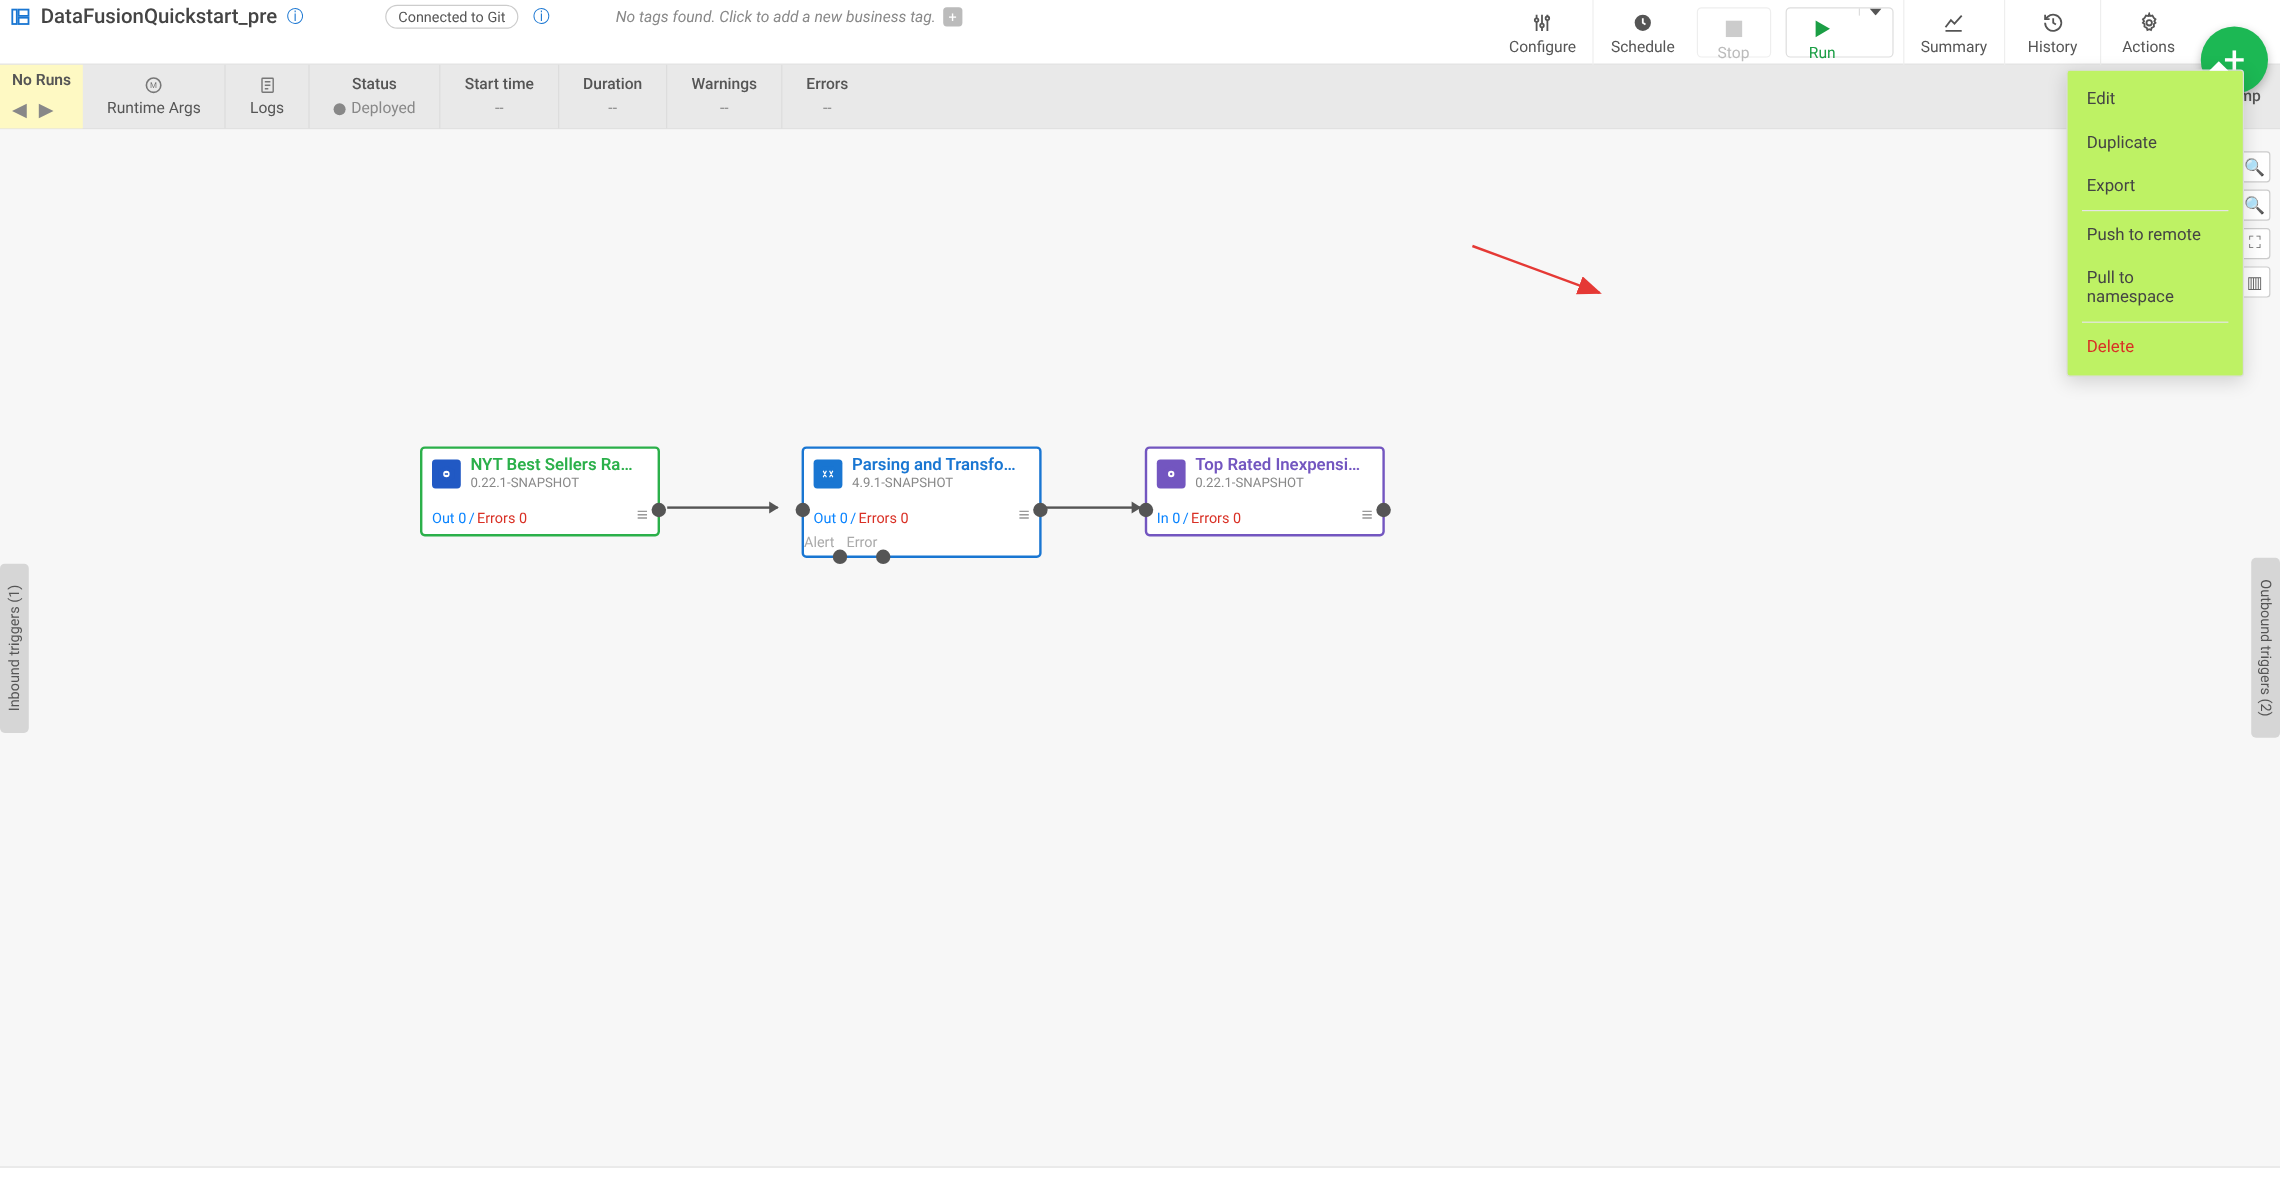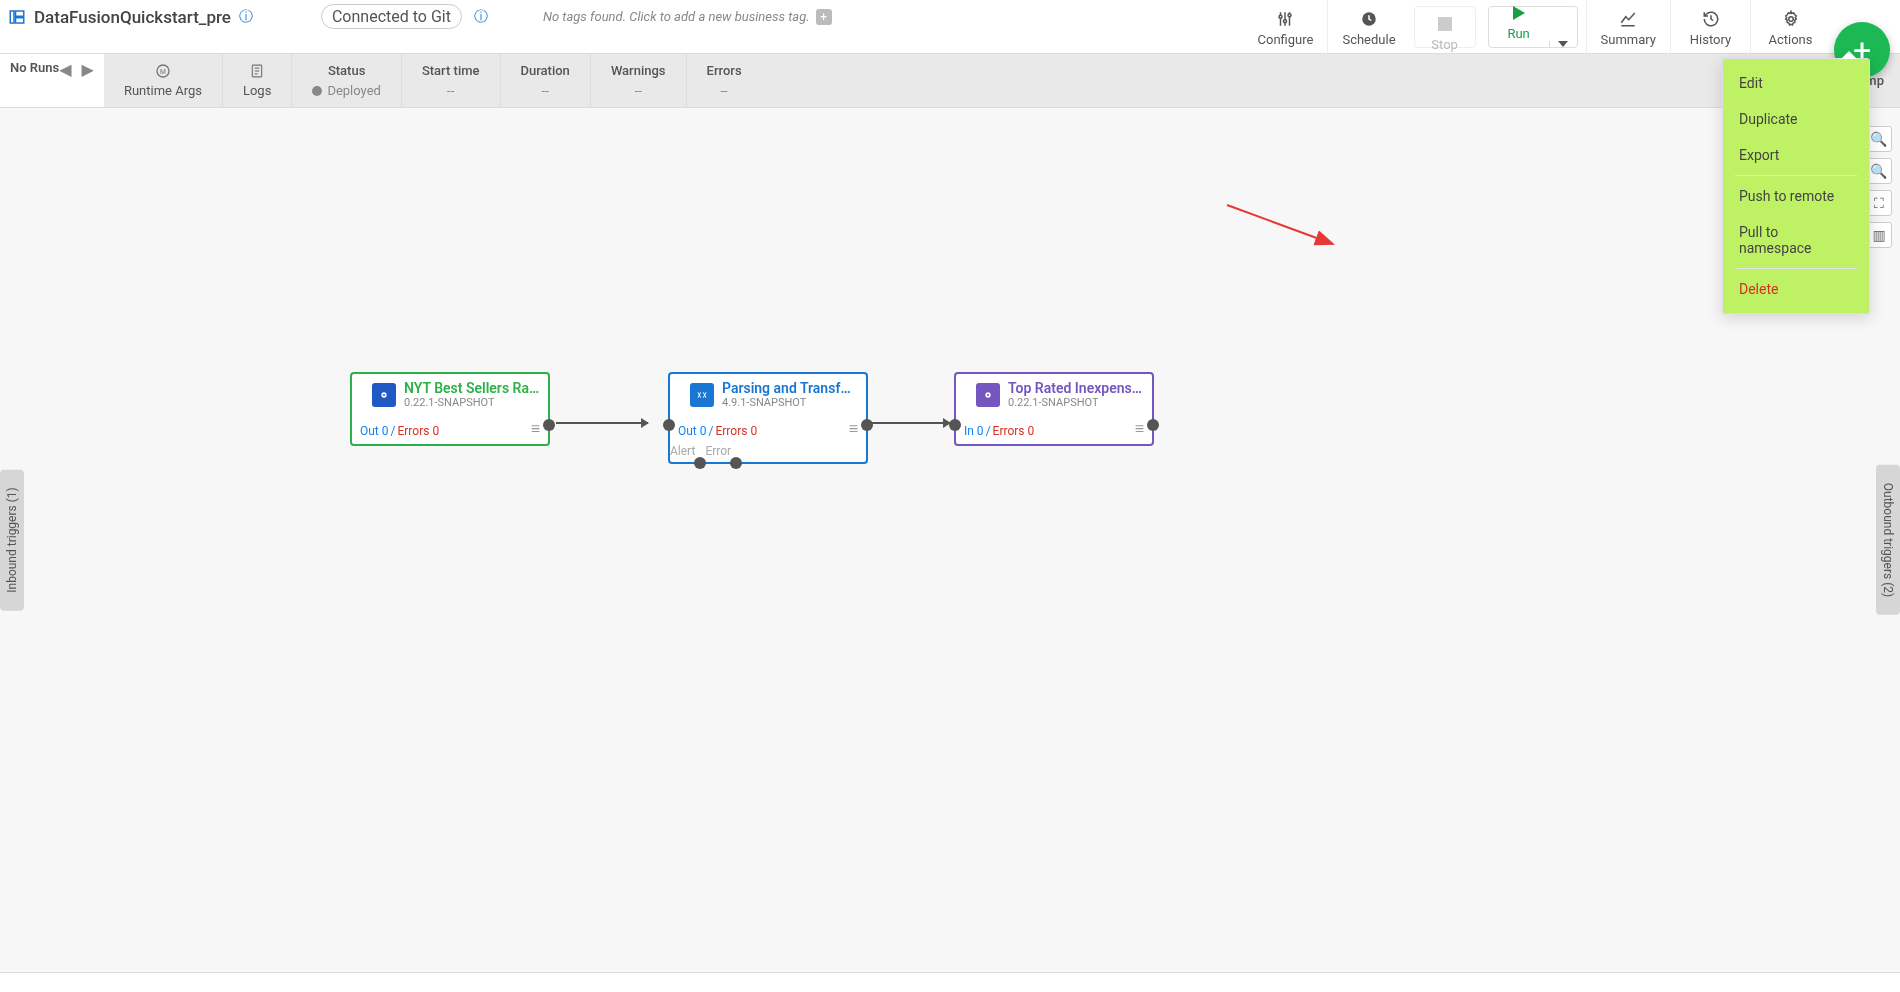--- a/index.html
+++ b/index.html
@@ -5,64 +5,64 @@
 * { box-sizing: border-box; margin: 0; padding: 0; }
 body { font-family: -apple-system, BlinkMacSystemFont, "Segoe UI", Roboto, sans-serif; font-size: 14px; color: #333; background: #fff; overflow: hidden; }
 
 
 .header { display: flex; align-items: flex-start; height: 54px; border-bottom: 1px solid #ddd; background: #fff; }
 .header-left { display: flex; flex-direction: row; padding: 4px 8px; gap: 20px; }
 .title-row { display: flex; align-items: center; gap: 8px; }
 .app-logo { width: 18px; height: 18px; color: #1976d2; }
 .app-title { font-size: 17px; font-weight: 500; color: #444; }
 .info-icon { color: #1976d2; font-size: 14px; }
-.git-pill { display: inline-flex; align-items: center; border: 1px solid #ccc; border-radius: 14px; padding: 2px 10px; font-size: 16px; color: #555; margin-left: 60px; }
+.git-pill { display: inline-flex; align-items: center; border: 1px solid #ccc; border-radius: 14px; padding: 2px 10px; font-size: 12px; color: #555; margin-left: 60px; }
 .tags-row { display: flex; align-items: center; gap: 6px; font-size: 13px; font-style: italic; color: #888; margin-left: 35px; }
 .add-tag { width: 16px; height: 16px; background: #bbb; border-radius: 3px; display: inline-flex; align-items: center; justify-content: center; color: #fff; font-style: normal; font-size: 12px; cursor: pointer; }
 
 .header-spacer { flex: 1; }
 .toolbar { display: flex; align-items: stretch; height: 54px; }
 .tool-btn { display: flex; flex-direction: column; align-items: center; justify-content: center; min-width: 80px; padding: 6px 14px; border-left: 1px solid #eee; cursor: pointer; color: #555; position: relative; }
 .tool-btn.first { border-left: none; }
 .tool-btn .icon { font-size: 18px; height: 22px; display: flex; align-items: center; }
 .tool-btn .lbl { font-size: 13px; margin-top: 2px; }
 .tool-btn.disabled { color: #bbb; cursor: default; }
 .tool-btn.run { color: #1b9e45; }
-.run-wrap { display: flex; align-items: flex-end; border: 1px solid #ddd; border-radius: 4px; margin: 6px 8px; }
+.run-wrap { display: flex; align-items: flex-start; border: 1px solid #ddd; border-radius: 4px; margin: 6px 8px; }
 .run-wrap .tool-btn { border-left: none; min-width: 60px; }
 .run-caret { width: 28px; display: flex; align-items: center; justify-content: center; border-left: 1px solid #ddd; cursor: pointer; color: #555; }
 .stop-wrap { border: 1px solid #eee; border-radius: 4px; margin: 6px 4px; }
 .stop-wrap .tool-btn { border-left: none; min-width: 60px; }
 
 .fab { position: absolute; right: 10px; top: 22px; width: 56px; height: 56px; border-radius: 50%; background: #1cb854; color: #fff; display: flex; align-items: center; justify-content: center; font-size: 32px; box-shadow: 0 3px 8px rgba(0,0,0,0.25); cursor: pointer; z-index: 20; }
 
 
 .subheader { display: flex; align-items: stretch; height: 54px; background: #e9e9e9; border-bottom: 1px solid #ddd; font-size: 13px; color: #555; }
-.noruns { background: #ffffff; padding: 6px 10px; display: flex; flex-direction: row; justify-content: space-between; }
+.noruns { background: #fef9c3; padding: 6px 10px; display: flex; flex-direction: column; justify-content: space-between; }
 .noruns-title { font-weight: 600; color: #555; }
 .noruns-arrows { display: flex; gap: 10px; color: #888; }
 .noruns-arrows span { cursor: pointer; font-size: 16px; }
 .sub-item { display: flex; flex-direction: column; align-items: center; justify-content: center; padding: 0 20px; border-right: 1px solid #ddd; }
 .sub-item.noborder { border-right: none; }
 .sub-item .top { height: 20px; display: flex; align-items: center; }
 .sub-item .bot { height: 20px; display: flex; align-items: center; gap: 5px; color: #555; }
 .sub-item.metric .top { color: #555; font-weight: 500; }
 .sub-item.metric .bot { color: #888; }
 .status-dot { width: 10px; height: 10px; border-radius: 50%; background: #888; }
 .compute-lbl { margin-left: auto; padding: 0 16px; display: flex; align-items: center; color: #555; font-weight: 500; }
 
 
 .canvas { position: absolute; top: 108px; left: 0; right: 0; bottom: 20px; background: #f7f7f7; overflow: hidden; }
 
 .side-tab { position: absolute; top: 50%; transform: translateY(-50%); background: #d6d6d6; color: #555; font-size: 12px; padding: 18px 5px; writing-mode: vertical-rl; border-radius: 4px; cursor: pointer; }
 .side-tab.left { left: 0; transform: translateY(-50%) rotate(180deg); border-radius: 4px; }
 .side-tab.right { right: 0; }
 
 .node { position: absolute; width: 200px; border: 2px solid; border-radius: 4px; background: #fff; }
-.node .hdr { display: flex; align-items: center; padding: 6px 8px; gap: 8px; margin-left: 12px; }
+.node .hdr { display: flex; align-items: center; padding: 6px 8px; gap: 8px; }
 .node .hdr-icon { width: 24px; height: 24px; border-radius: 3px; display: flex; align-items: center; justify-content: center; color: #fff; flex-shrink: 0; }
 .node .hdr-text { min-width: 0; overflow: hidden; }
 .node .hdr-title { font-size: 14px; font-weight: 600; white-space: nowrap; overflow: hidden; text-overflow: ellipsis; }
 .node .hdr-sub { font-size: 11px; color: #888; }
 .node .body { padding: 4px 8px 6px; font-size: 12px; display: flex; justify-content: space-between; align-items: flex-end; }
 .node .stats { display: flex; gap: 2px; }
 .node .out { color: #0a84ff; }
 .node .sep { color: #0a84ff; }
 .node .err { color: #d93025; }
 .node .hamb { color: #999; font-size: 16px; cursor: pointer; }

